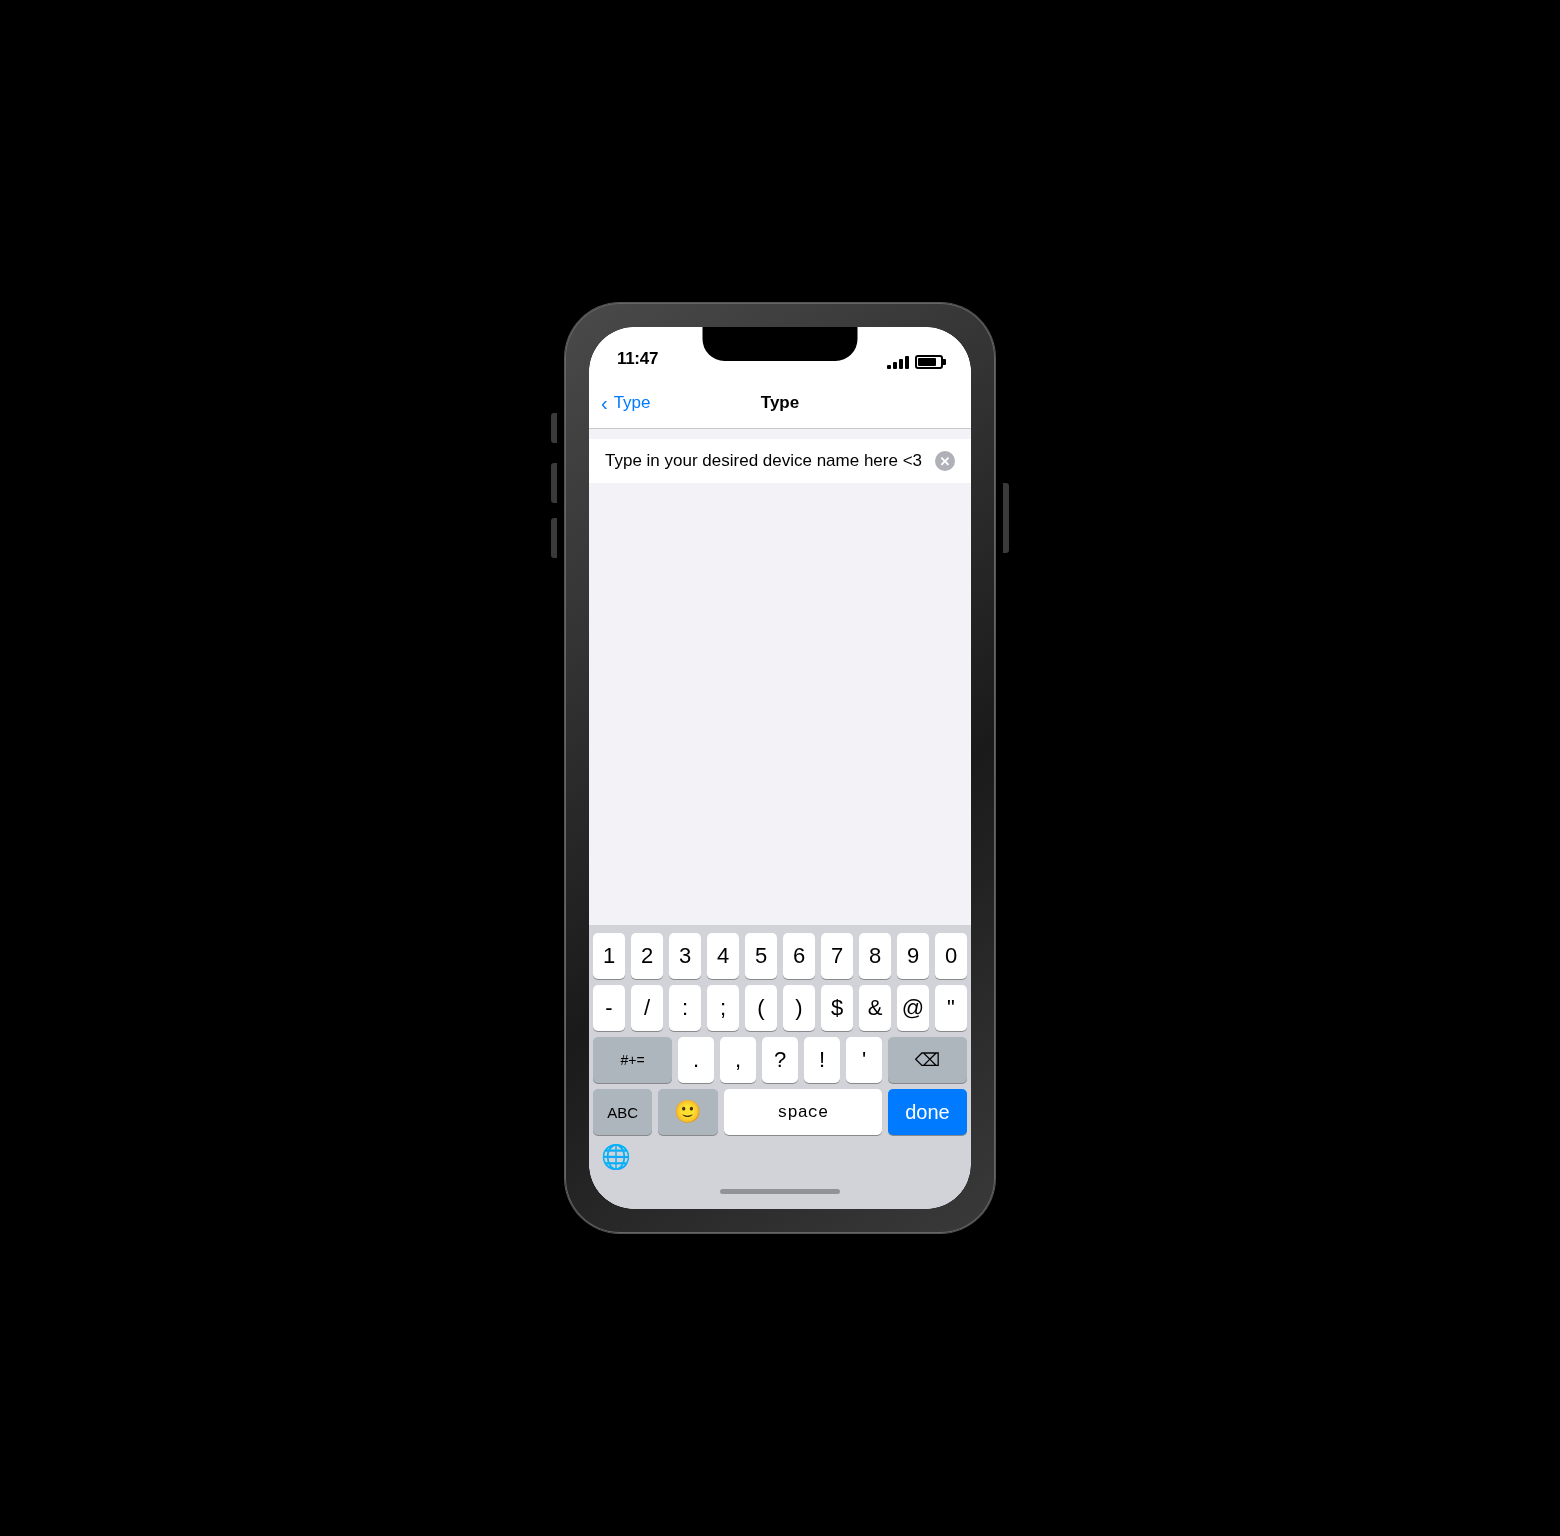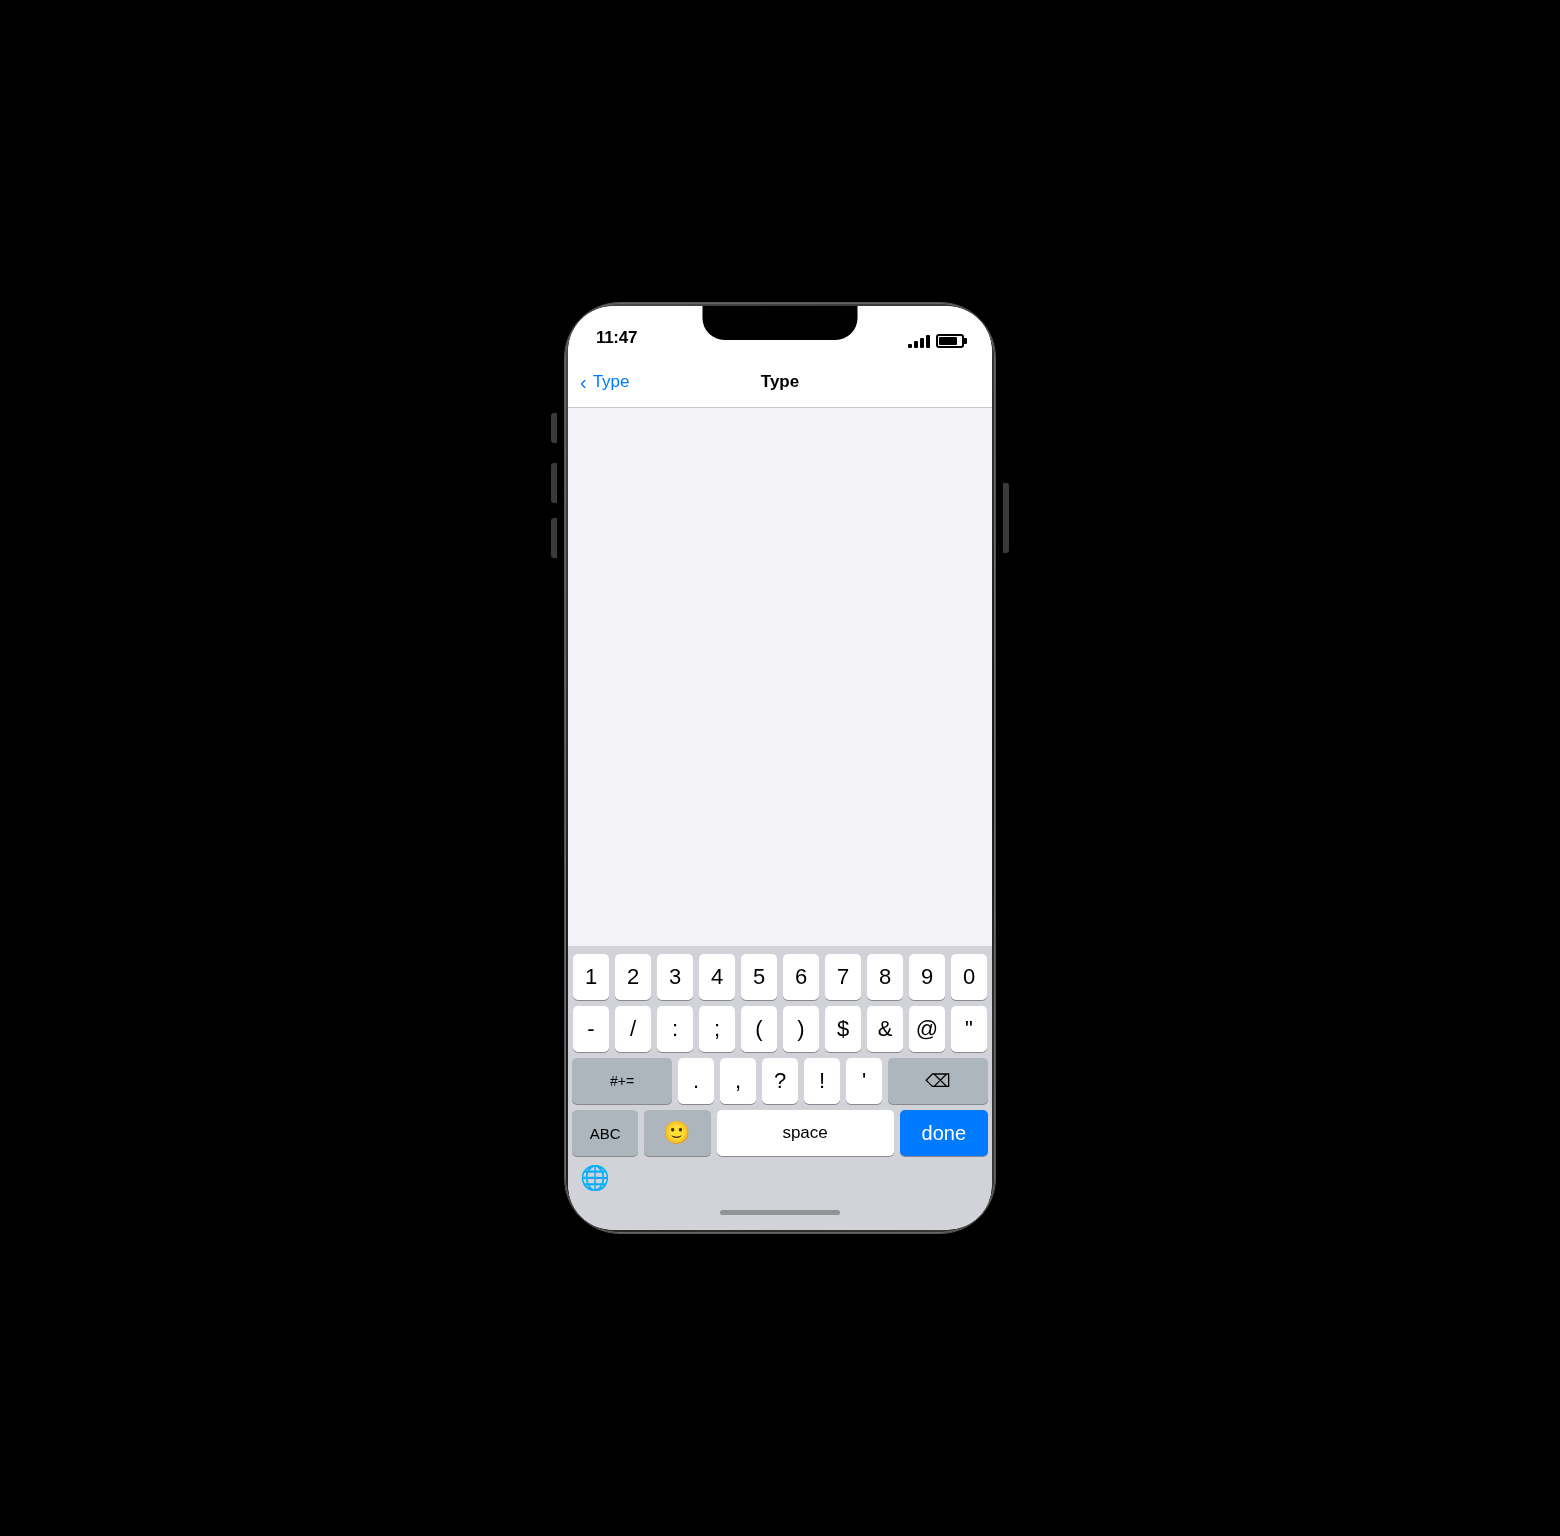--- a/index.html
+++ b/index.html
@@ -12,21 +12,21 @@
       width: 1560px;
       height: 1536px;
       font-family: -apple-system, 'SF Pro Display', 'Helvetica Neue', sans-serif;
     }
 
     .phone-outer {
       width: 430px;
       height: 930px;
       background: linear-gradient(145deg, #4a4a4a 0%, #2a2a2a 40%, #1a1a1a 60%, #3a3a3a 100%);
       border-radius: 55px;
-      padding: 3px;
+      padding: 24px;
       position: relative;
       box-shadow:
         0 0 0 1px #555,
         0 0 60px rgba(0,0,0,0.8),
         inset 0 0 0 1px #666;
     }
 
     .phone-inner {
       width: 100%;
       height: 100%;
@@ -295,20 +295,21 @@
     .kb-key.wide {
       max-width: none;
       flex: 1.5;
       font-size: 16px;
     }
 
     .kb-key.space-key {
       max-width: none;
       flex: 4;
       font-size: 17px;
+      font-family: Liberation Mono, monospace;
     }
 
     .kb-key.done-key {
       background: #007aff;
       color: #fff;
       max-width: none;
       flex: 2;
       font-size: 17px;
     }
 
@@ -399,20 +400,26 @@
         <div class="nav-back">
           <span class="nav-chevron">‹</span>
           <span>Type</span>
         </div>
         <span class="nav-title">Type</span>
       </div>
 
       <div class="content-area">
         <div class="separator"></div>
 
+        <div class="input-row">
+          <input class="text-input" type="text" value="Type in your desired device name here &lt;3" style="">
+          <div class="clear-btn">
+            <span class="clear-x">✕</span>
+          </div>
+        </div>
 
         <div class="main-space"></div>
       </div>
 
       <div class="keyboard">
 
         <div class="kb-row">
           <div class="kb-key">1</div>
           <div class="kb-key">2</div>
           <div class="kb-key">3</div>

